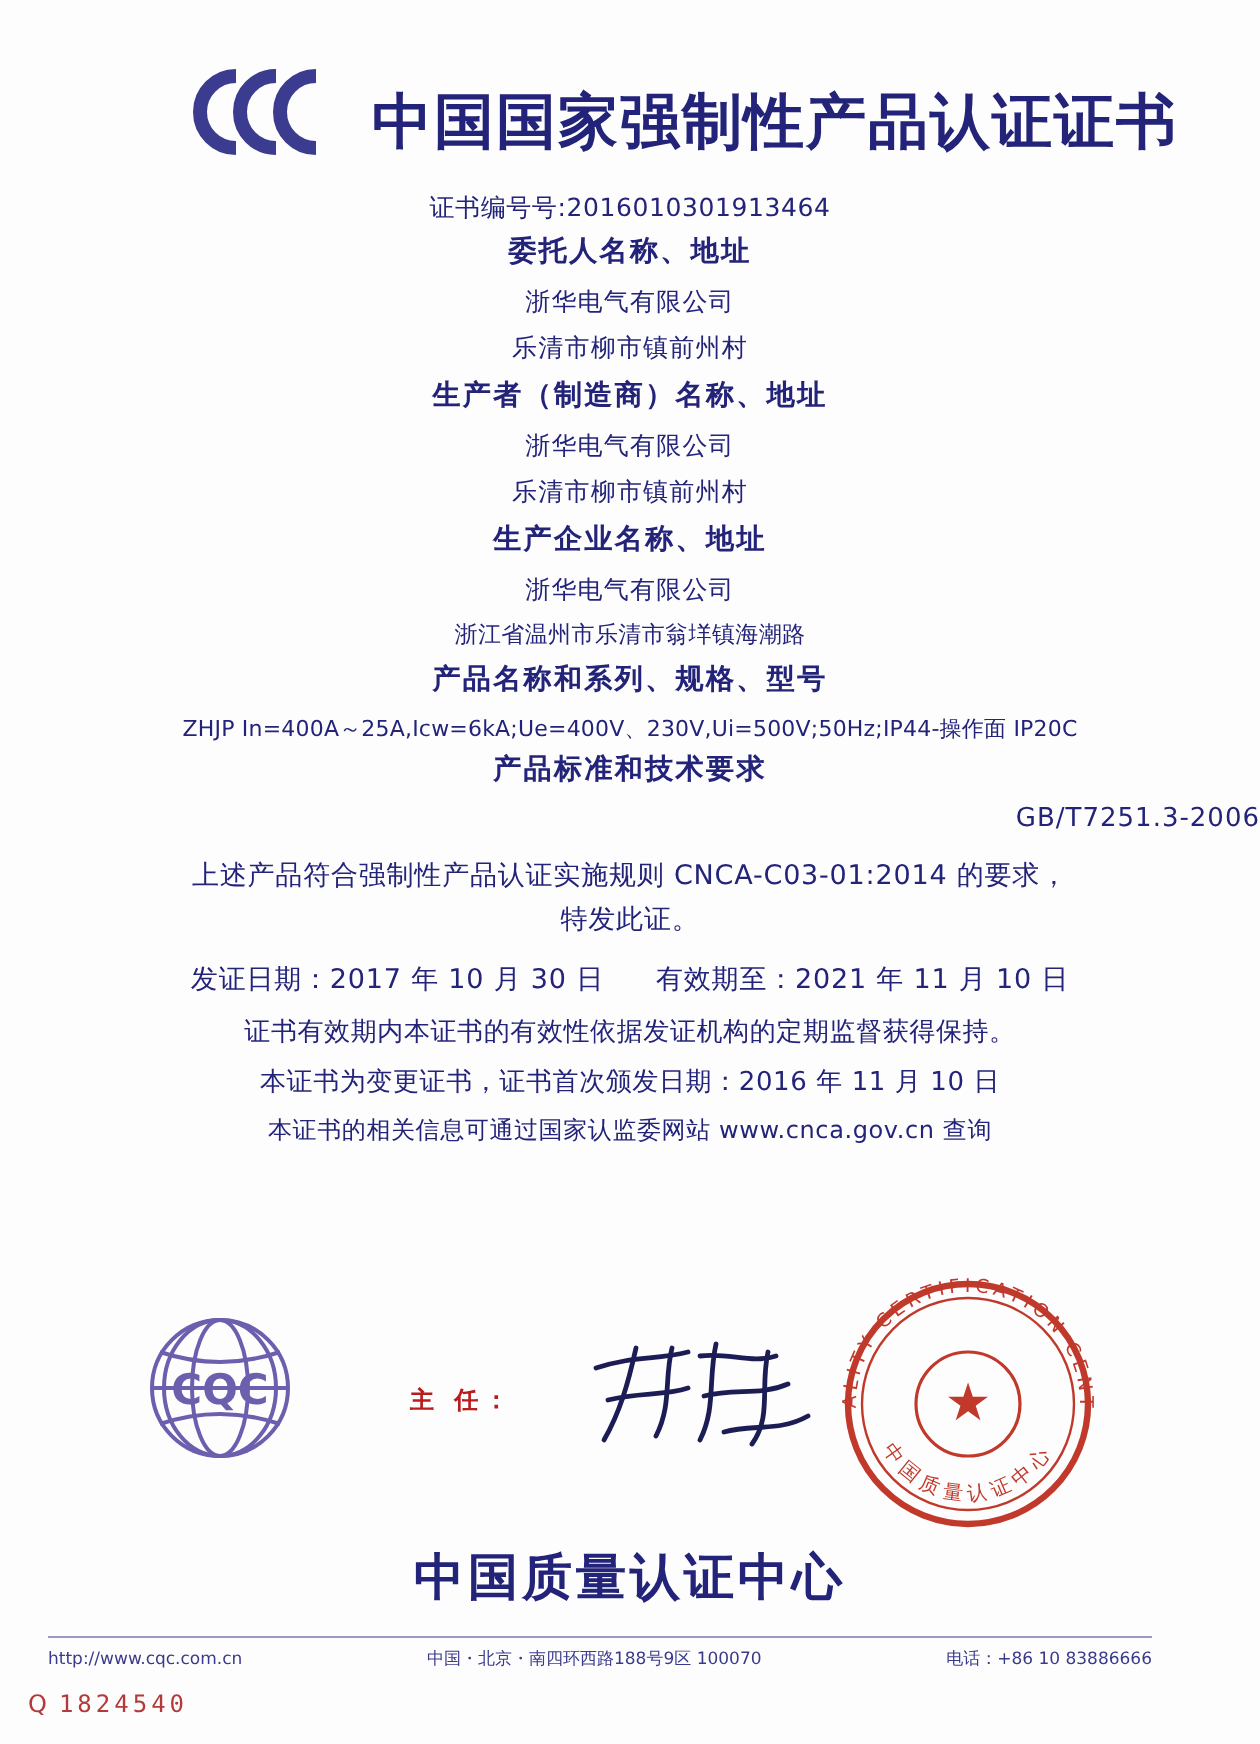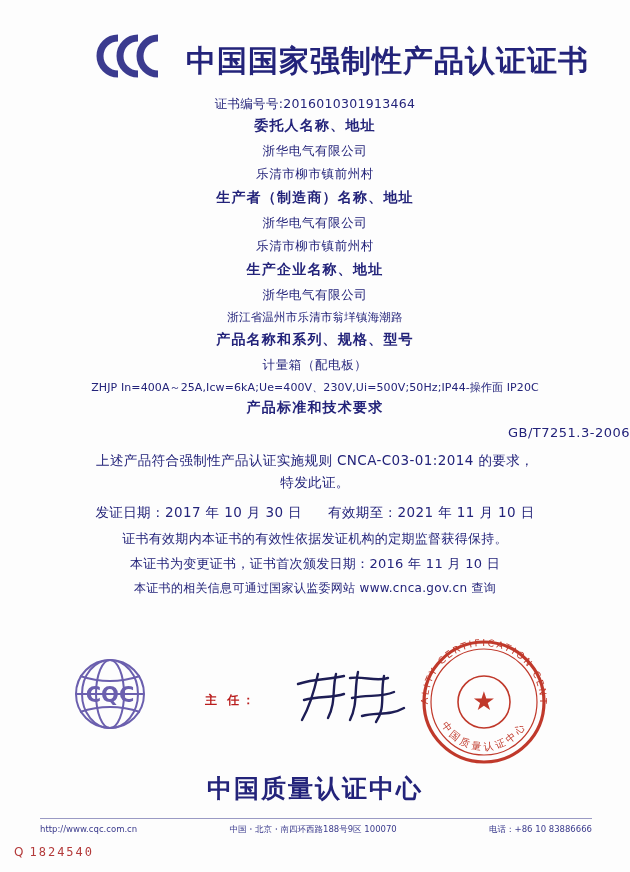--- a/index.html
+++ b/index.html
@@ -172,21 +172,21 @@
     font-family: "DejaVu Sans", sans-serif;
     font-size: 25px;
     font-weight: bold;
     color: #23237a;
     letter-spacing: 2px;
   }
 
   
   .footer {
     position: absolute;
-    left: 40px;
+    left: 24px;
     top: 818px;
     width: 552px;
     border-top: 1px solid #9a9ac4;
     padding-top: 5px;
     display: flex;
     justify-content: space-between;
     align-items: baseline;
     font-family: "DejaVu Sans", sans-serif;
     font-size: 8.5px;
     color: #3a3a8c;
@@ -238,21 +238,20 @@
 
     <div class="line sec-head">生产者（制造商）名称、地址</div>
     <div class="line sec-val">浙华电气有限公司</div>
     <div class="line sec-val">乐清市柳市镇前州村</div>
 
     <div class="line sec-head">生产企业名称、地址</div>
     <div class="line sec-val">浙华电气有限公司</div>
     <div class="line sec-val small">浙江省温州市乐清市翁垟镇海潮路</div>
 
     <div class="line sec-head">产品名称和系列、规格、型号</div>
-    <div class="line sec-val">计量箱（配电板）</div>
     <div class="line spec-line">ZHJP In=400A～25A,Icw=6kA;Ue=400V、230V,Ui=500V;50Hz;IP44-操作面 IP20C</div>
 
     <div class="line sec-head">产品标准和技术要求</div>
     <div class="line std-val">GB/T7251.3-2006</div>
 
     <div class="line para">上述产品符合强制性产品认证实施规则 CNCA-C03-01:2014 的要求，</div>
     <div class="line para2">特发此证。</div>
 
     <div class="line dates">
       <span>发证日期：</span><span>2017 年 10 月 30 日</span><span class="gap"></span><span>有效期至：</span><span>2021 年 11 月 10 日</span>

